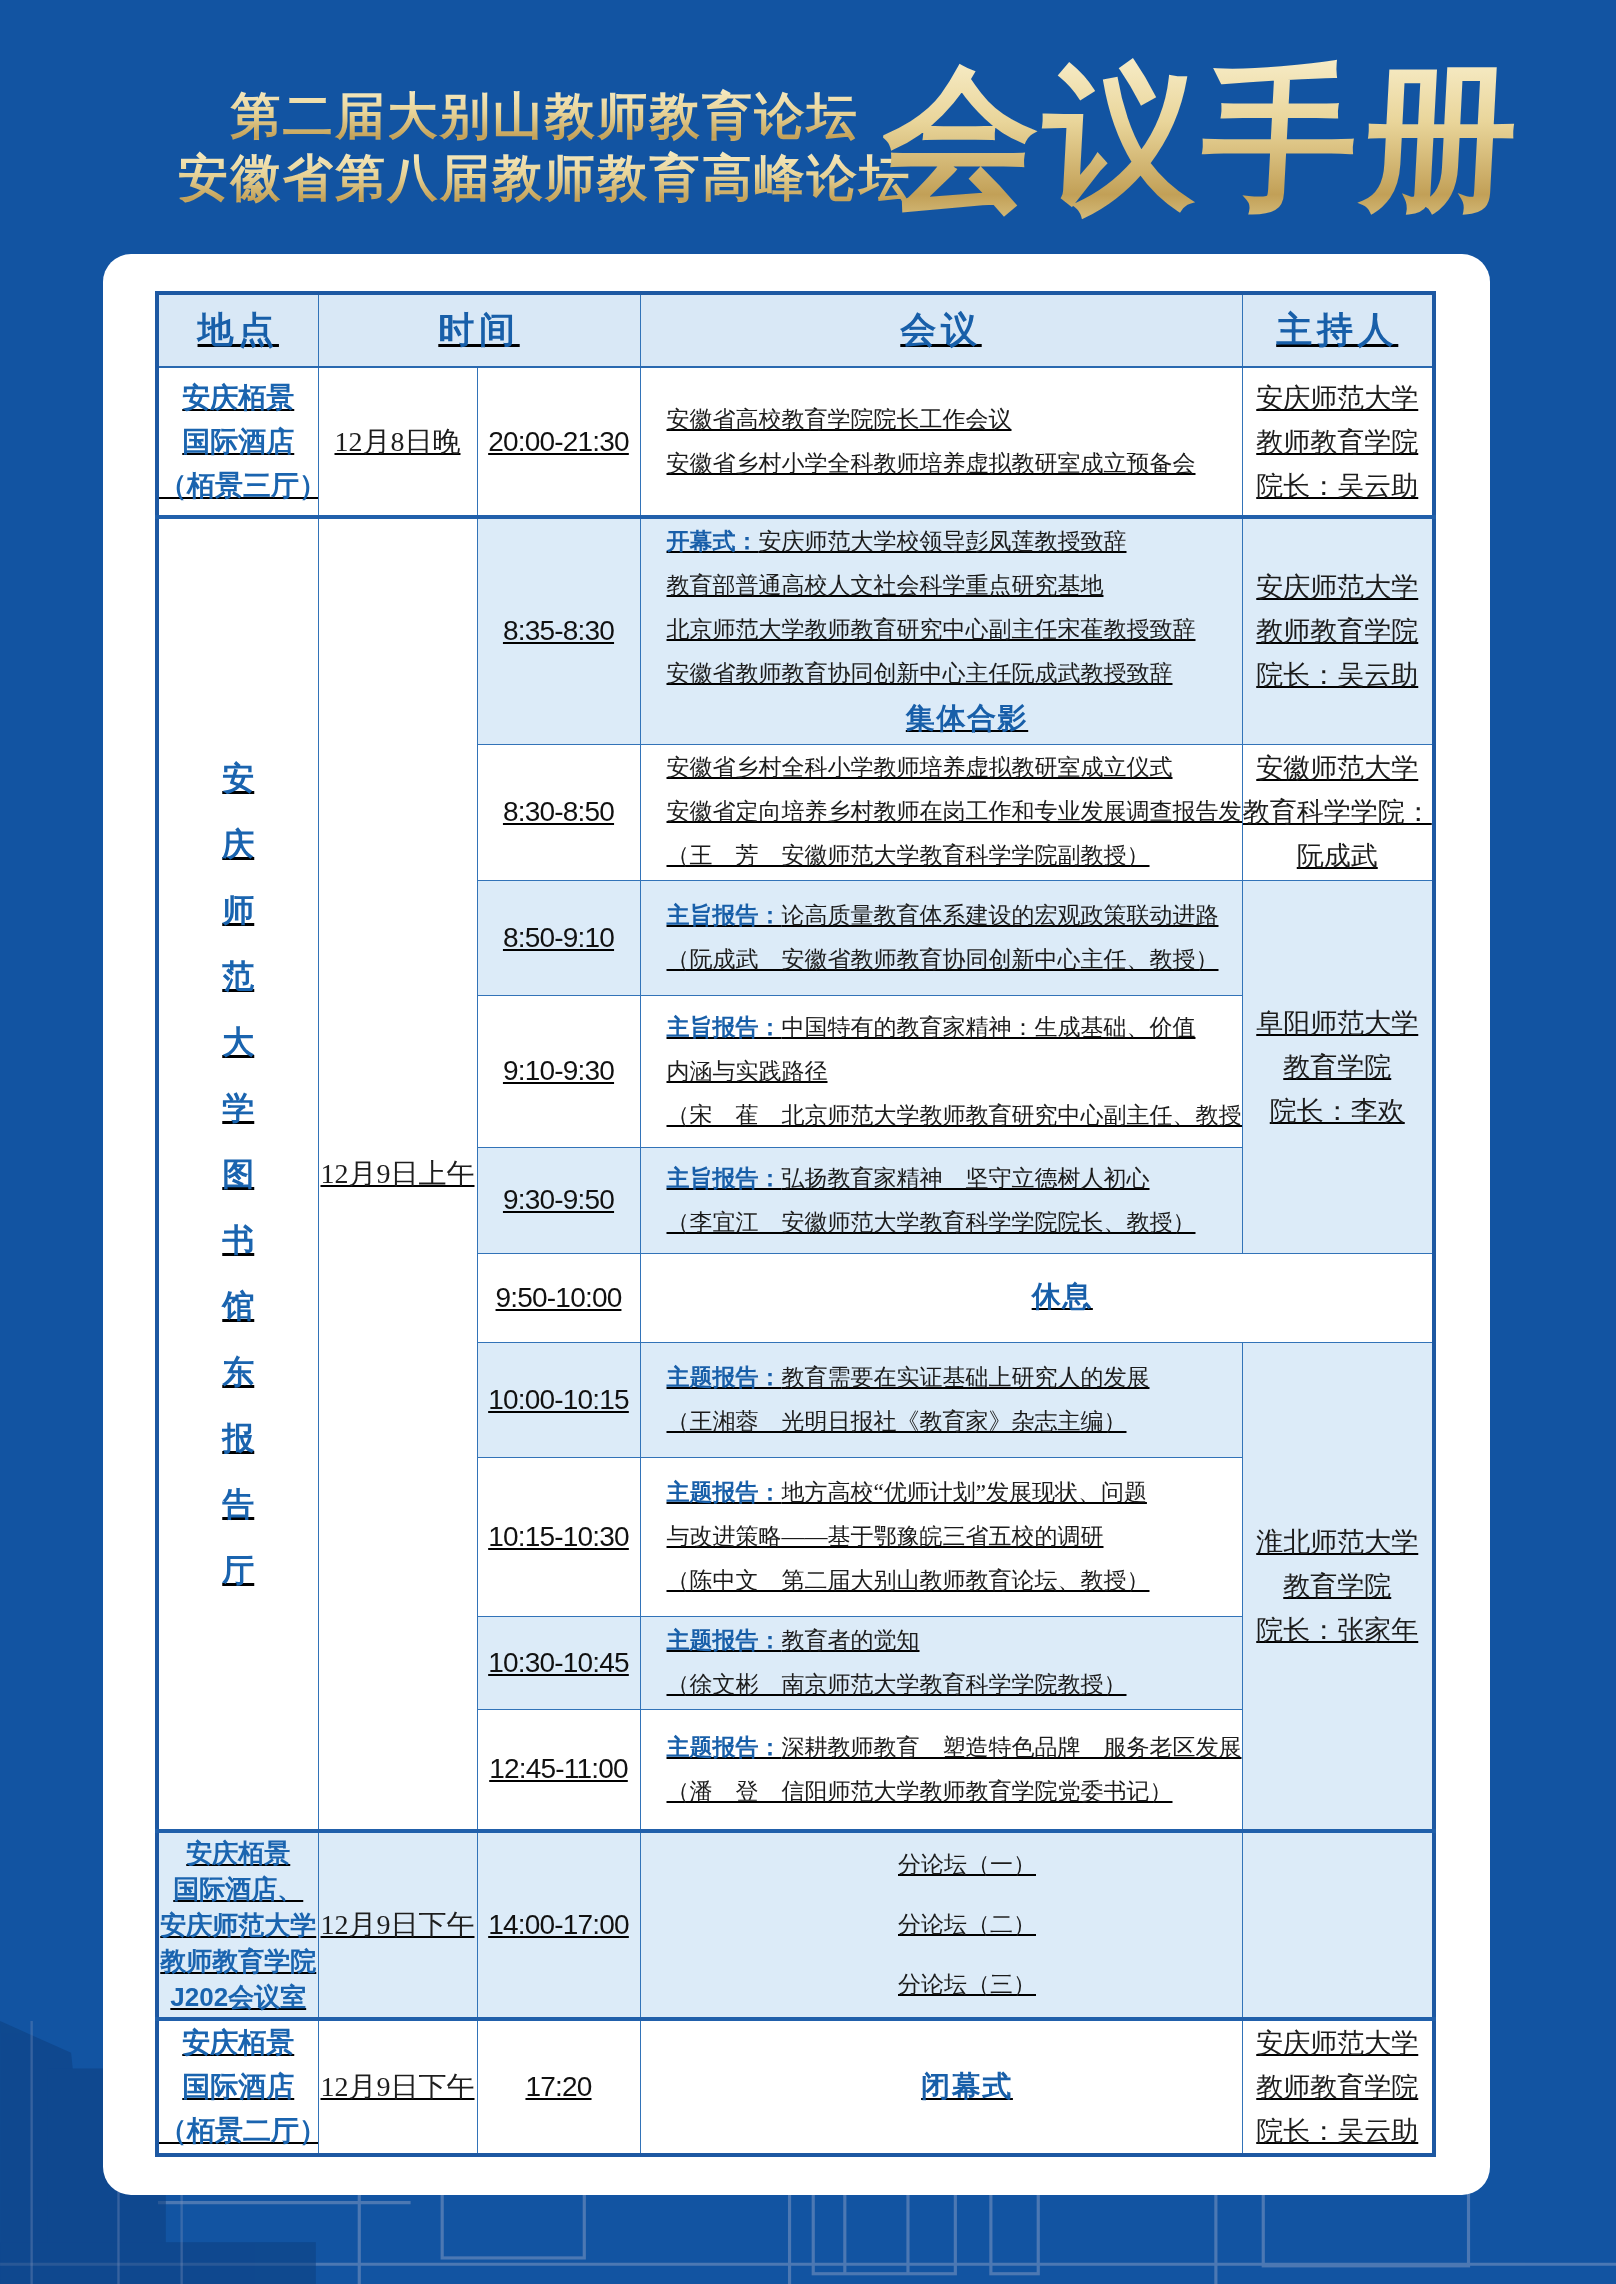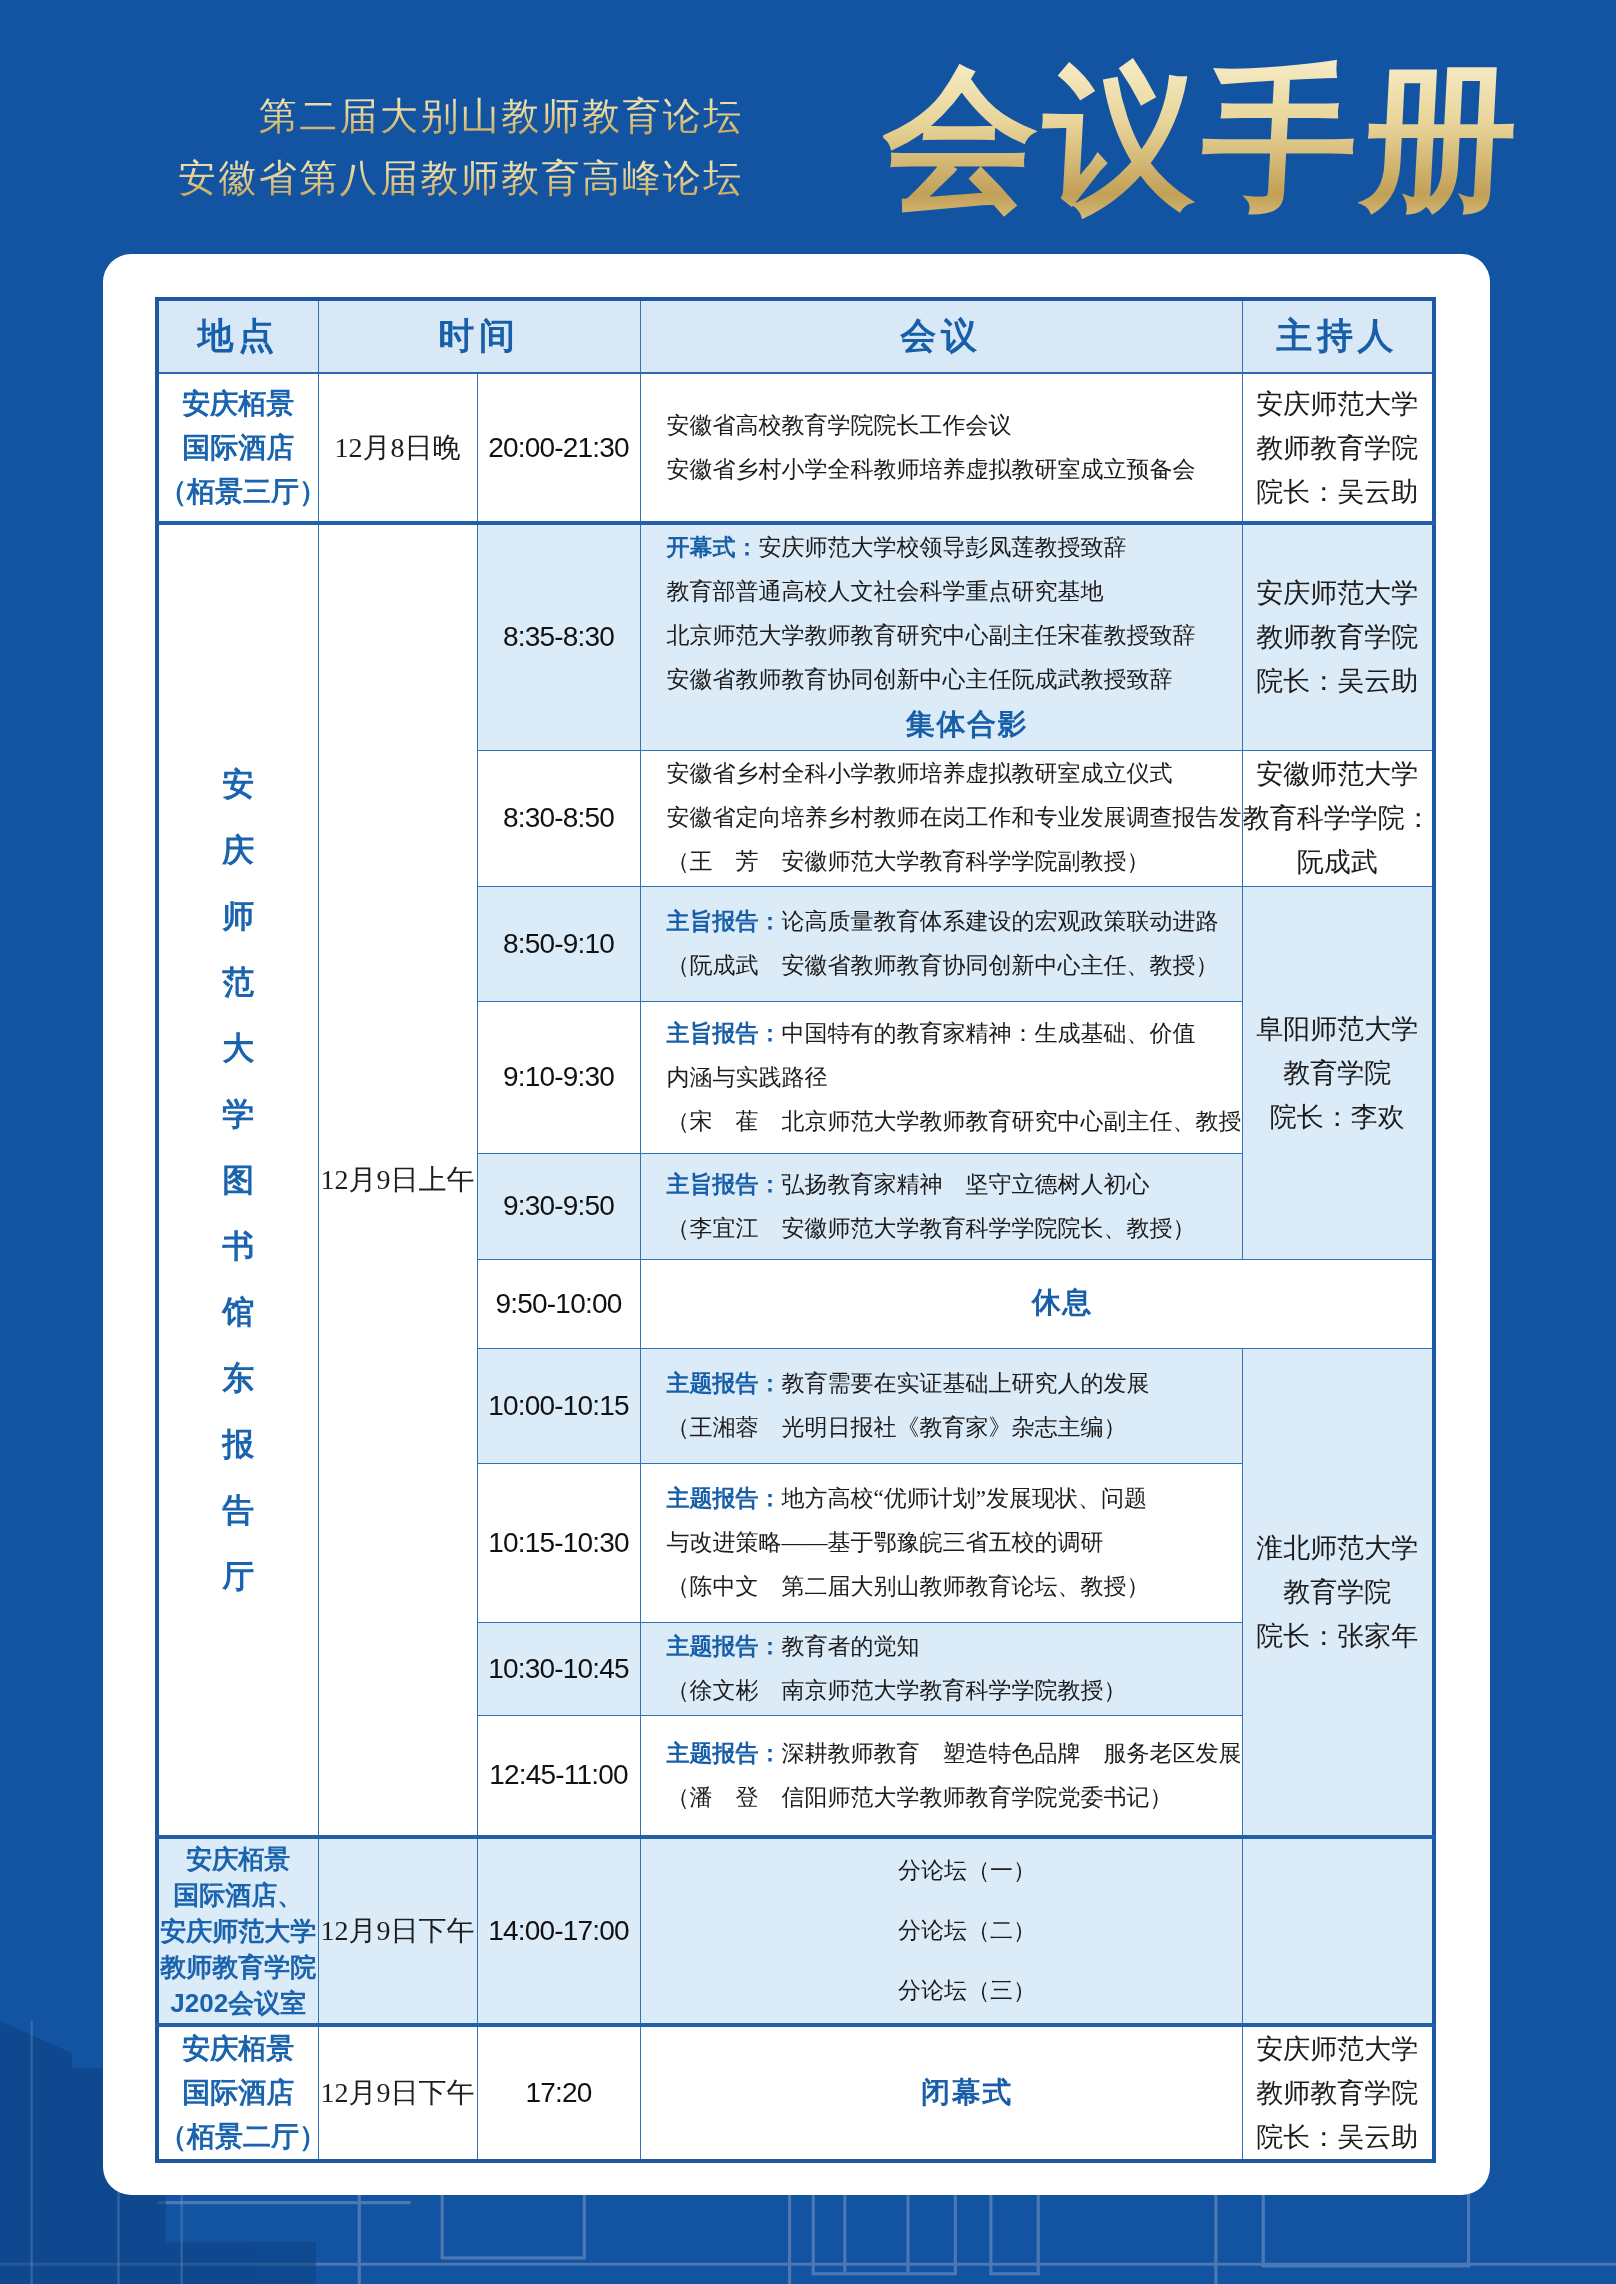--- a/index.html
+++ b/index.html
@@ -6,41 +6,42 @@
   body{
     width:1617px;height:2284px;position:relative;overflow:hidden;
     background:#1254a2;
     font-family:"Liberation Serif","DejaVu Serif",serif;
   }
   
   .watermark{position:absolute;left:0;top:0;width:1617px;height:2284px;z-index:0;}
   
   .title-block{position:absolute;left:178px;top:85px;z-index:2;}
   .title-line{
-    font-weight:normal;font-size:38px;letter-spacing:2.4px;line-height:62px;white-space:nowrap;
+    font-weight:bold;font-size:50px;letter-spacing:2.4px;line-height:62px;white-space:nowrap;
     background:linear-gradient(180deg,#f8eec9 0%,#e7d397 45%,#c3a158 85%,#d9c285 100%);
     -webkit-background-clip:text;background-clip:text;color:transparent;
-    text-align:right;
+    text-align:center;
   }
   .handbook{
     position:absolute;left:883px;top:49px;z-index:2;
     font-weight:bold;font-size:155px;letter-spacing:4.7px;line-height:182px;white-space:nowrap;
     transform:skewX(-3deg);
     background:linear-gradient(180deg,#f9efcd 0%,#e9d59a 40%,#c2a057 80%,#dcc78a 100%);
     -webkit-background-clip:text;background-clip:text;color:transparent;
   }
   
   .card{
     position:absolute;left:103px;top:254px;width:1387px;height:1941px;
     background:#ffffff;border-radius:28px;z-index:1;
   }
   table.sched{
-    position:absolute;left:52px;top:43px;
+    position:absolute;left:52px;top:37px;
     border-collapse:collapse;table-layout:fixed;width:1277px;
     border:4.7px solid #1d58a2;
+    text-decoration:underline;
   }
   td,th{border:1.6px solid #3273b8;padding:0;vertical-align:middle;overflow:hidden;}
   thead th{
     height:71px;background:#d9e8f6;color:#185fa9;
     font-family:"Liberation Sans","DejaVu Sans",sans-serif;
     font-size:36px;font-weight:bold;letter-spacing:4.7px;border-bottom:2.4px solid #2a69b0;
   }
   tr.sect td{border-top:4px solid #2160ab;}
   .shade{background:#dcebf8;}
   .cellwrap{width:100%;}

